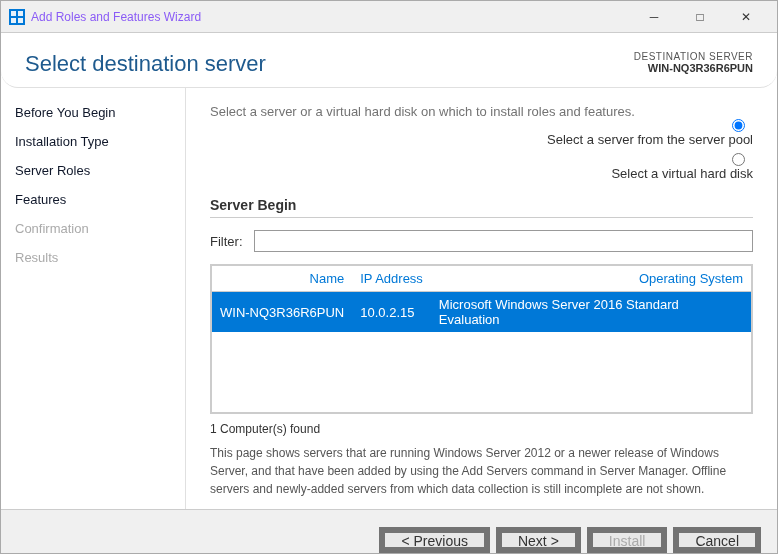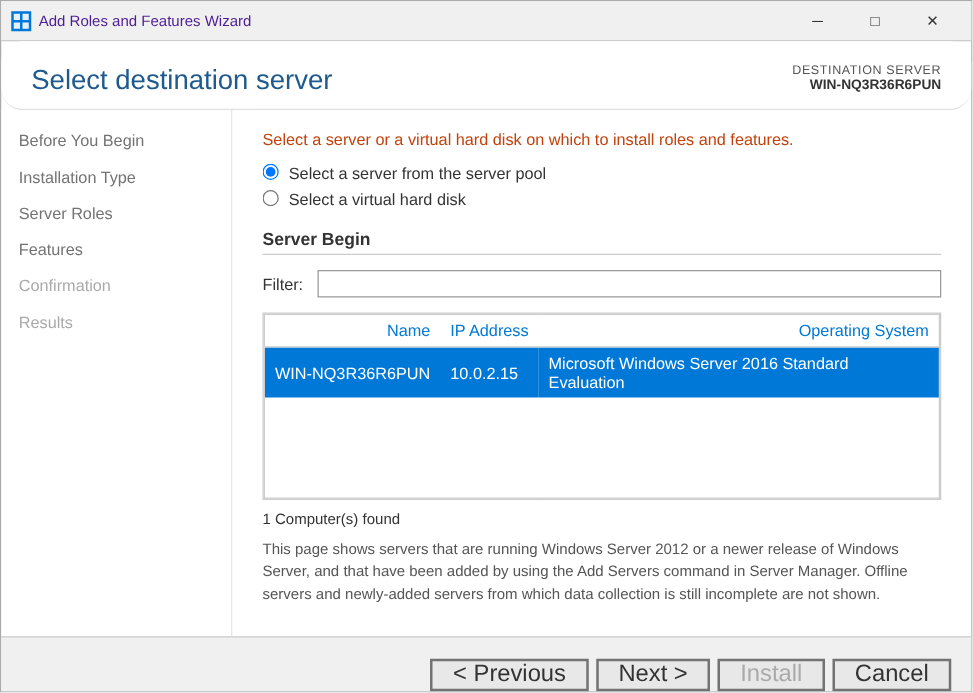--- a/index.html
+++ b/index.html
@@ -33,21 +33,21 @@
       height: 16px;
       margin-right: 6px;
       background: #0078d7;
       display: flex;
       align-items: center;
       justify-content: center;
       flex-shrink: 0;
     }
     .title-bar-title {
       font-size: 12px;
-      color: #4c1d95;
+      color: #8b5cf6;
       flex: 1;
     }
     .title-bar-controls {
       display: flex;
       gap: 0;
     }
     .title-bar-btn {
       width: 46px;
       height: 32px;
       border: none;
@@ -97,50 +97,50 @@
     .sidebar {
       width: 185px;
       background: #fff;
       border-right: 1px solid #e0e0e0;
       flex-shrink: 0;
       padding-top: 10px;
     }
     .sidebar-item {
       padding: 7px 14px;
       cursor: pointer;
-      color: #737373;
+      color: #0f172a;
       font-size: 13px;
     }
     .sidebar-item.active {
       background: #0078d7;
       color: #fff;
     }
     .sidebar-item.disabled {
       color: #aaa;
       cursor: default;
     }
     .main-content {
       flex: 1;
       padding: 16px 24px;
       overflow-y: auto;
       background: #fff;
     }
     .instruction-text {
-      margin-bottom: 12px;
-      color: #c2410c;
+      color: #737373;
       font-size: 13px;
     }
     .radio-group {
       margin-bottom: 16px;
     }
     .radio-item {
       display: flex;
-      align-items: flex-start;
+      align-items: flex-end;
       margin-bottom: 6px;
       cursor: pointer;
+      flex-direction: column;
     }
     .radio-item input[type="radio"] {
       margin-right: 8px;
       cursor: pointer;
     }
     .radio-label {
       font-size: 13px;
       color: #333;
     }
     .section-title {
@@ -221,23 +221,23 @@
       display: flex;
       align-items: center;
       justify-content: flex-end;
       padding: 0 16px;
       gap: 6px;
       flex-shrink: 0;
     }
     .footer-btn {
       height: 26px;
       padding: 0 16px;
-      border: 2px solid #737373;
+      border: 6px solid #737373;
       background: #e8e8e8;
-      font-size: 19px;
+      font-size: 14px;
       cursor: pointer;
       color: #333;
       min-width: 80px;
       margin-top: 16px;
     }
     .footer-btn:disabled { color: #aaa; cursor: default; background: #e8e8e8; }
     .header-section {
       flex-shrink: 0;
     }
   </style>

